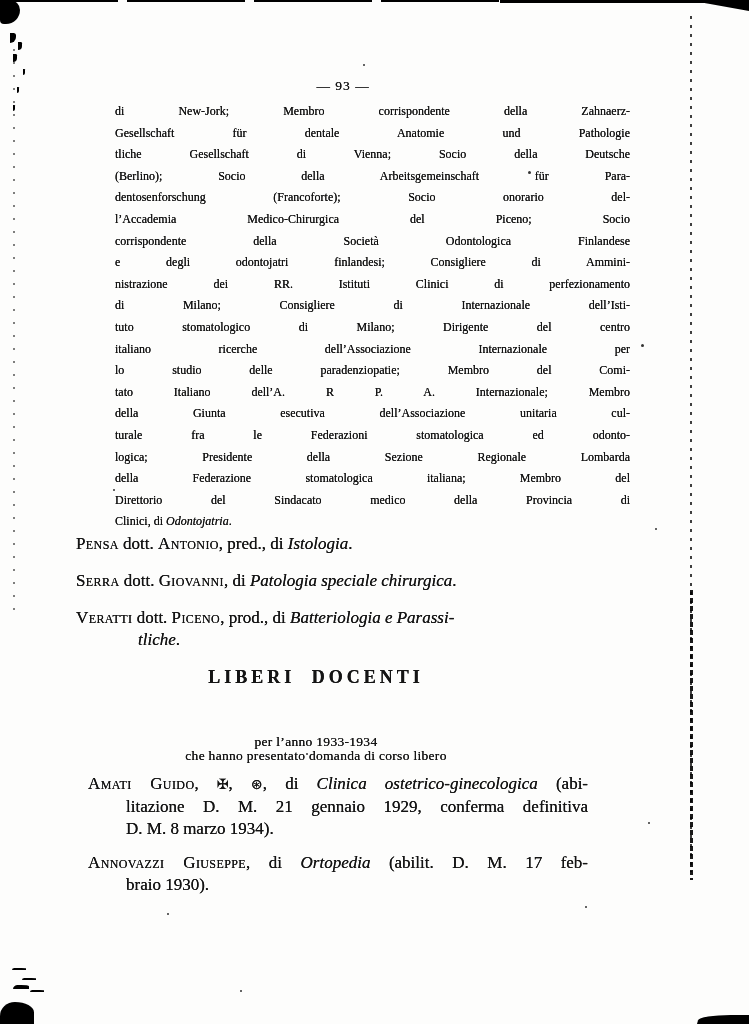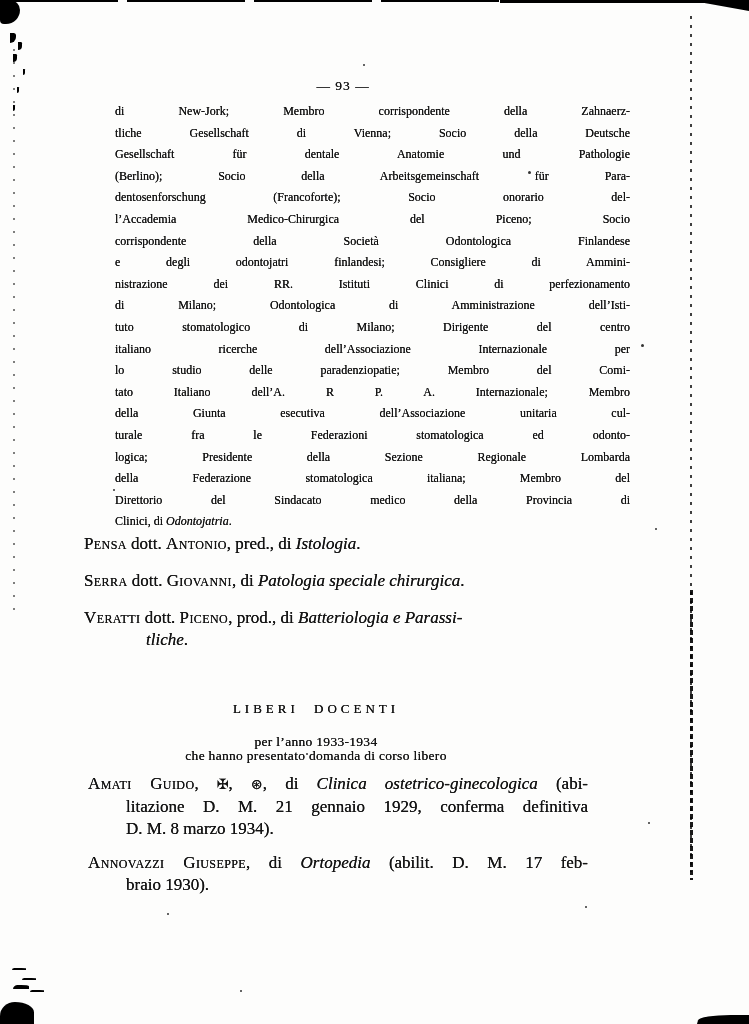--- a/index.html
+++ b/index.html
@@ -10,27 +10,27 @@
     font-family:"Liberation Serif","DejaVu Serif",serif;
     color:var(--ink);
   }
   .txt { text-shadow:0 0 .5px currentColor; }
   .abs { position:absolute; }
   .pagenum { top:78px; left:283px; width:120px; text-align:center; font-size:13.5px; letter-spacing:1px; }
   .para { top:101px; left:115px; width:515px; font-size:12px; line-height:21.6px; }
   .jline { text-align:justify; text-align-last:justify; }
   .sc { font-variant:small-caps; letter-spacing:.4px; }
   .it { font-style:italic; }
-  .entry { left:84px; width:520px; font-size:17px; line-height:21.8px; white-space:nowrap; }
+  .entry { left:76px; width:520px; font-size:17px; line-height:21.8px; white-space:nowrap; }
   .entry .cont { margin-left:62px; }
   .docent { left:88px; width:500px; font-size:17px; line-height:21.8px; }
   .docent .jl { text-align:justify; text-align-last:justify; }
   .docent .hang { margin-left:38px; }
   .centerband { left:0; width:632px; text-align:center; }
-  .heading { top:701px; font-size:13px; letter-spacing:4px; word-spacing:8px; font-weight:normal; }
+  .heading { top:667px; font-size:18px; letter-spacing:4px; word-spacing:8px; font-weight:bold; }
   .subtitle { font-size:13.5px; letter-spacing:.3px; }
   .sub1 { top:748px; }
   .sub2 { top:734px; }
   .sym { font-family:"DejaVu Sans",sans-serif; font-size:14px; }
   
   .art { position:absolute; pointer-events:none; }
   .top-line-left { left:0; top:0; height:2px; width:504px;
     background:repeating-linear-gradient(to right,#000 0 118px,rgba(0,0,0,0) 118px 127px); }
   .top-line-right { left:500px; top:0; height:3px; width:249px; background:#000; }
   .top-right-wedge { right:0; top:0; width:62px; height:11px; background:#000;
@@ -74,29 +74,29 @@
   <div class="speck" style="left:585px;top:906px;width:2px;height:2px"></div>
   <div class="speck" style="left:167px;top:913px;width:2px;height:2px"></div>
   <div class="speck" style="left:655px;top:528px;width:2px;height:2px"></div>
   <div class="speck" style="left:648px;top:822px;width:2px;height:2px"></div>
   <div class="speck" style="left:240px;top:990px;width:2px;height:2px"></div>
 
   <div class="abs txt pagenum">— 93 —</div>
 
   <div class="abs txt para">
     <div class="jline">di New-Jork; Membro corrispondente della Zahnaerz-</div>
+    <div class="jline">Gesellschaft für dentale Anatomie und Pathologie</div>
     <div class="jline">tliche Gesellschaft di Vienna; Socio della Deutsche</div>
-    <div class="jline">Gesellschaft für dentale Anatomie und Pathologie</div>
     <div class="jline">(Berlino); Socio della Arbeitsgemeinschaft für Para-</div>
     <div class="jline">dentosenforschung (Francoforte); Socio onorario del-</div>
     <div class="jline">l’Accademia Medico-Chirurgica del Piceno; Socio</div>
     <div class="jline">corrispondente della Società Odontologica Finlandese</div>
     <div class="jline">e degli odontojatri finlandesi; Consigliere di Ammini-</div>
     <div class="jline">nistrazione dei RR. Istituti Clinici di perfezionamento</div>
-    <div class="jline">di Milano; Odontologica di Amministrazione dell’Isti-</div>
+    <div class="jline">di Milano; Consigliere di Internazionale dell’Isti-</div>
     <div class="jline">tuto stomatologico di Milano; Dirigente del centro</div>
     <div class="jline">italiano ricerche dell’Associazione Internazionale per</div>
     <div class="jline">lo studio delle paradenziopatie; Membro del Comi-</div>
     <div class="jline">tato Italiano dell’A. R P. A. Internazionale; Membro</div>
     <div class="jline">della Giunta esecutiva dell’Associazione unitaria cul-</div>
     <div class="jline">turale fra le Federazioni stomatologica ed odonto-</div>
     <div class="jline">logica; Presidente della Sezione Regionale Lombarda</div>
     <div class="jline">della Federazione stomatologica italiana; Membro del</div>
     <div class="jline">Direttorio del Sindacato medico della Provincia di</div>
     <div><span>Clinici, di </span><span class="it">Odontojatria</span><span>.</span></div>

